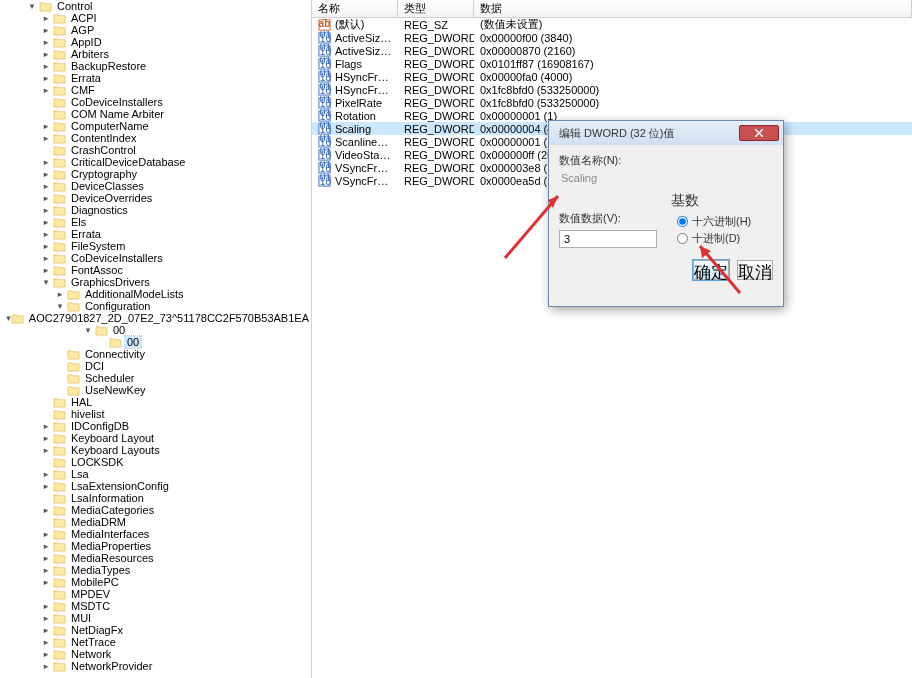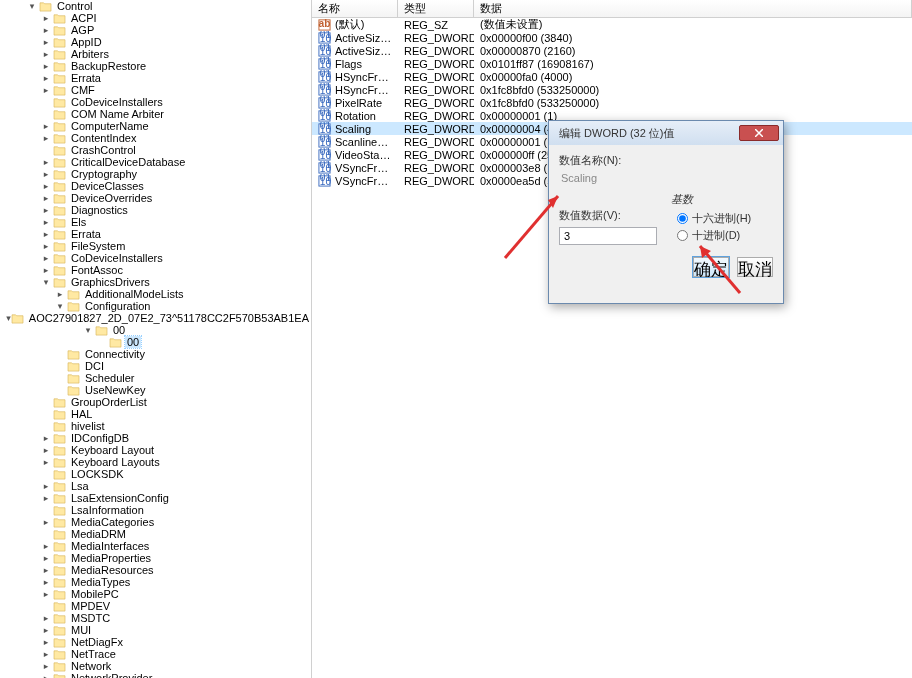--- a/index.html
+++ b/index.html
@@ -32,21 +32,21 @@
 .dialog-title-text { flex: 1; }
 .dialog-close { width: 40px; height: 16px; background: #c95050; border: 1px solid #8a2a2a; border-radius: 2px; display: flex; align-items: center; justify-content: center; cursor: pointer; }
 .dialog-close svg { width: 8px; height: 8px; }
 .dialog-body { padding: 8px 10px 26px; }
 .field-label { color: #333; margin-bottom: 4px; font-size: 11px; }
 .value-name-display { color: #888; margin-bottom: 8px; padding-left: 2px; font-size: 11px; }
 .edit-row { display: flex; align-items: flex-end; }
 .edit-left { flex: 0 0 98px; margin-right: 14px; }
 .edit-input { width: 98px; height: 18px; border: 1px solid #abadb3; padding: 1px 4px; font-size: 11px; }
 .base-group { flex: 1; }
-.base-title { font-size: 11px; color: #333; margin-bottom: 4px; font-style: italic; }
+.base-title { font-size: 14px; color: #333; margin-bottom: 4px; }
 .radio-row { display: flex; align-items: center; margin-bottom: 2px; font-size: 11px; color: #333; padding-left: 6px; }
 .radio-row input { margin-right: 4px; width: 11px; height: 11px; }
 .button-row { display: flex; justify-content: flex-end; gap: 8px; padding-top: 12px; }
 .dlg-btn { width: 36px; height: 20px; background: linear-gradient(#fff, #e8e8e8); border: 1px solid #acacac; font-size: 17px; cursor: pointer; }
 .dlg-btn.primary { outline: 1px solid #5fa2dd; background: linear-gradient(#f3faff, #cfe8fa); }
 
 .arrow { position: absolute; pointer-events: none; }
 .arrow svg { display: block; }
 
 ::-webkit-scrollbar { width: 16px; }
@@ -380,30 +380,20 @@
       </div>
       <div class="tree-item">
         <span class="tree-spacer" style="width: 54px;"></span>
         <span class="tree-toggle empty">·</span>
         <span class="folder-icon">
           <svg viewBox="0 0 14 12">
             <path d="M1,2 h4 l1,1 h7 v8 h-12 z" fill="#ffe9a3" stroke="#d8b65a" stroke-width="0.7"></path>
           </svg>
         </span>
         <span class="tree-label">UseNewKey</span>
-      </div>
-      <div class="tree-item">
-        <span class="tree-spacer" style="width: 40px;"></span>
-        <span class="tree-toggle empty">·</span>
-        <span class="folder-icon">
-          <svg viewBox="0 0 14 12">
-            <path d="M1,2 h4 l1,1 h7 v8 h-12 z" fill="#ffe9a3" stroke="#d8b65a" stroke-width="0.7"></path>
-          </svg>
-        </span>
-        <span class="tree-label">GroupOrderList</span>
       </div>
       <div class="tree-item">
         <span class="tree-spacer" style="width: 40px;"></span>
         <span class="tree-toggle empty">·</span>
         <span class="folder-icon">
           <svg viewBox="0 0 14 12">
             <path d="M1,2 h4 l1,1 h7 v8 h-12 z" fill="#ffe9a3" stroke="#d8b65a" stroke-width="0.7"></path>
           </svg>
         </span>
         <span class="tree-label">HAL</span>

